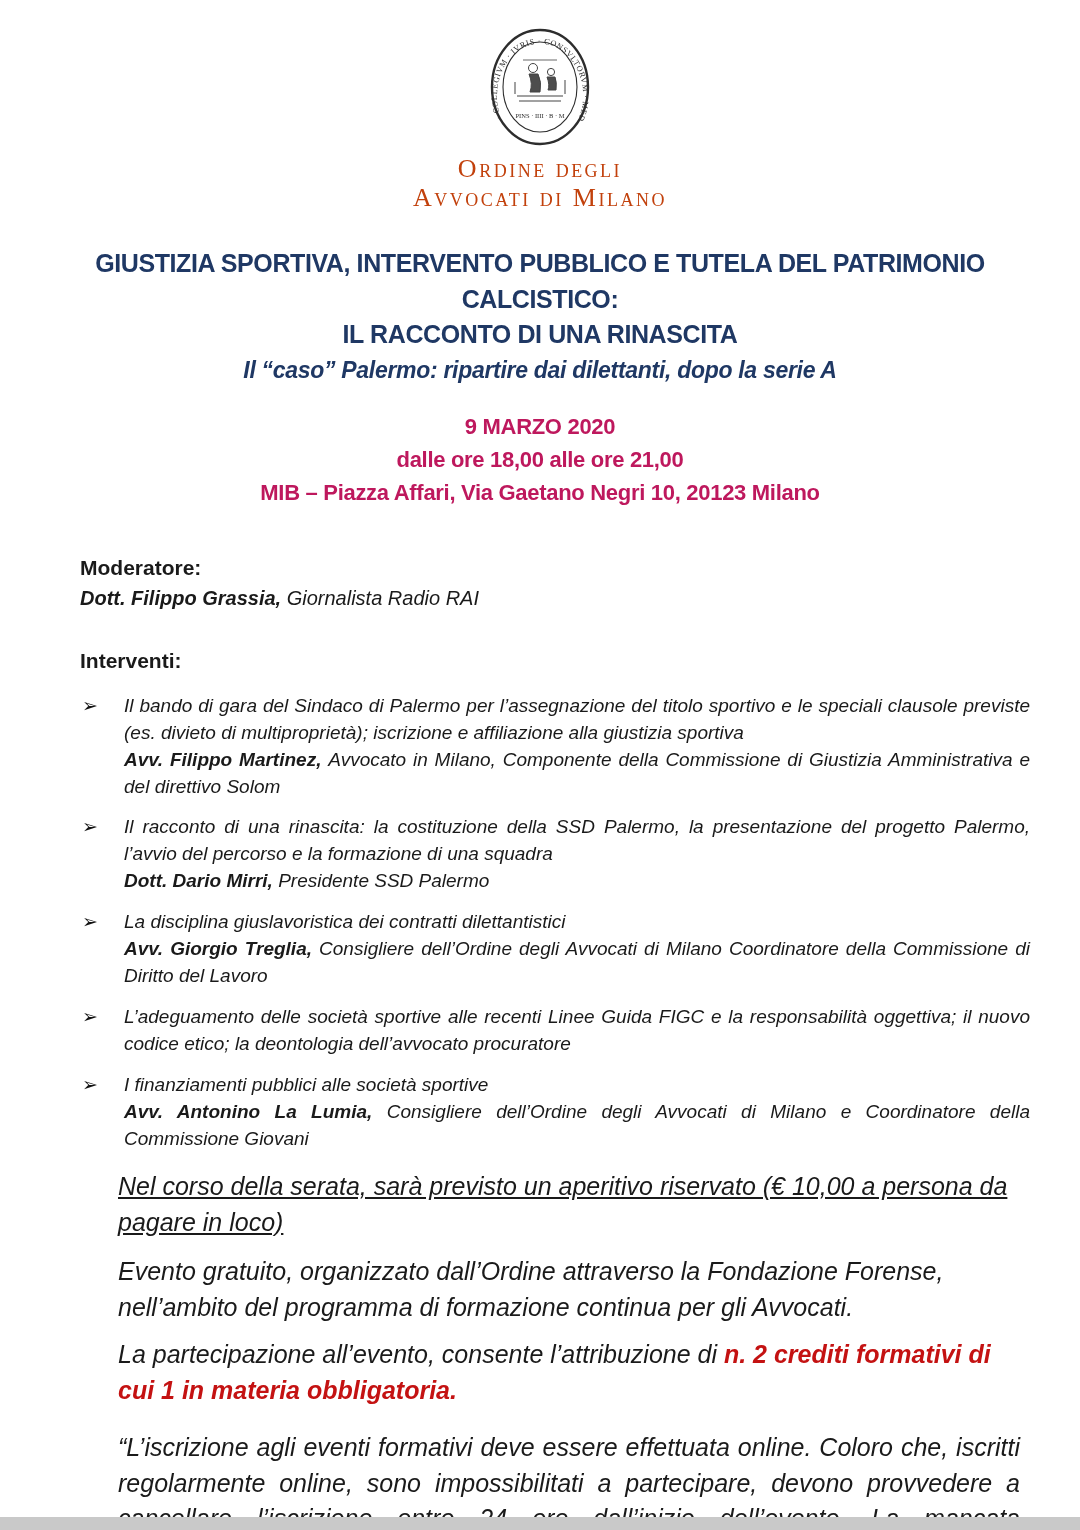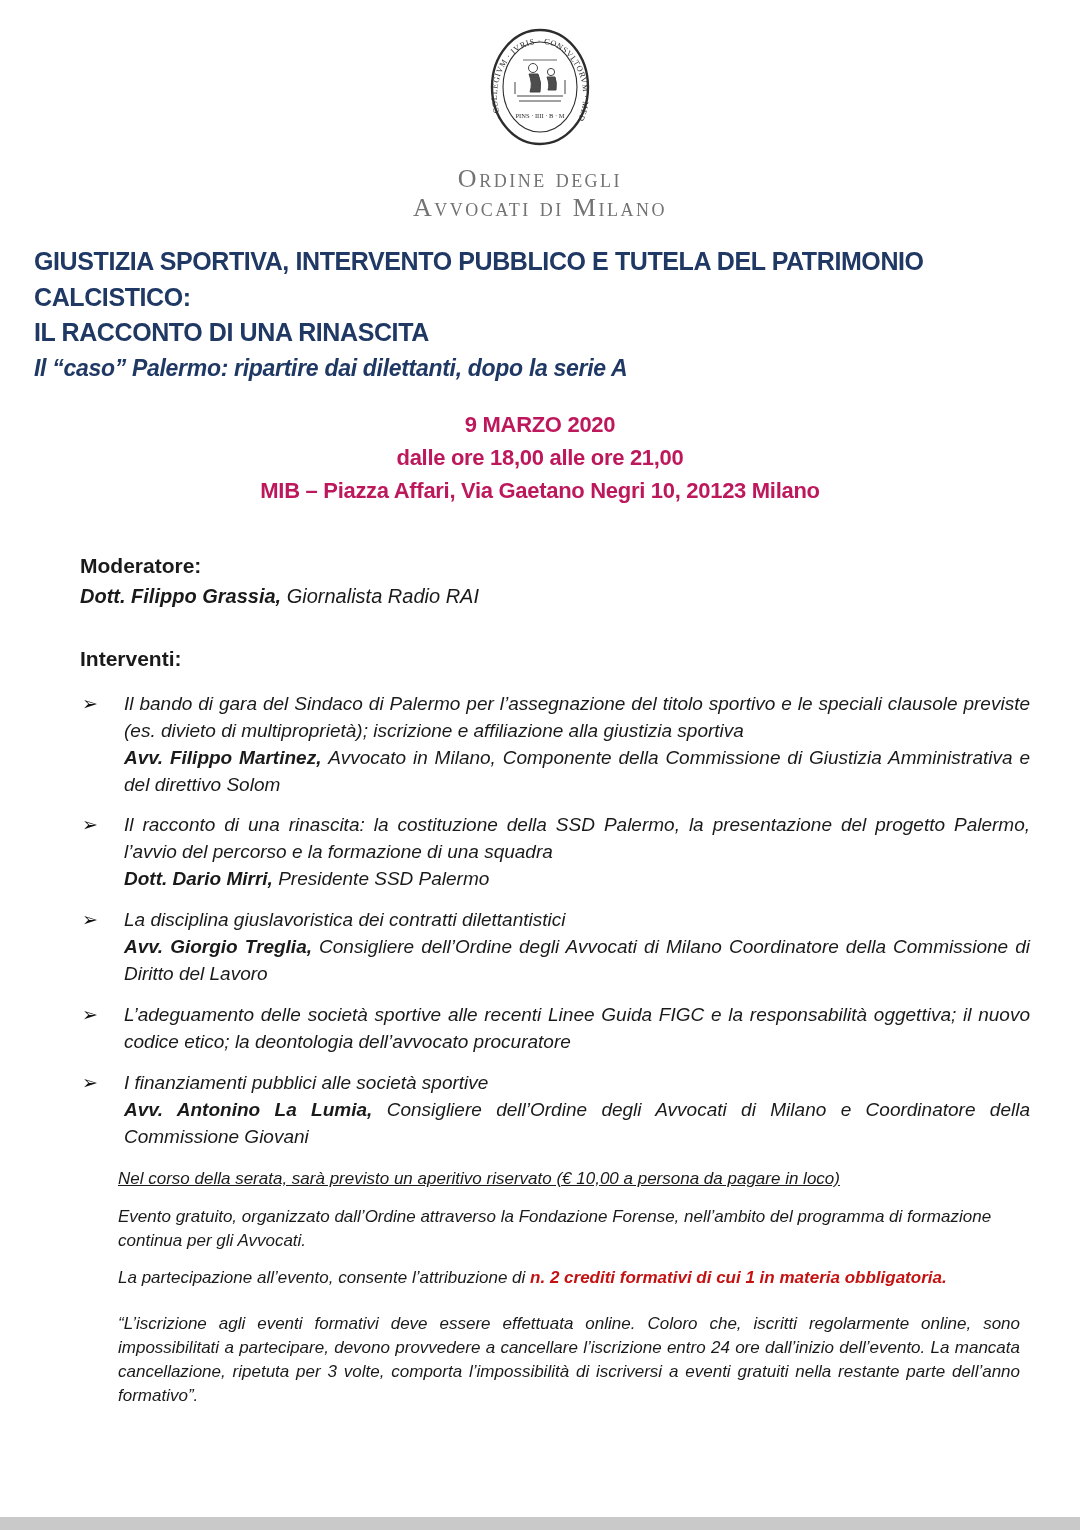--- a/index.html
+++ b/index.html
@@ -14,28 +14,28 @@
   }
   .page { width: 100%; height: 100%; position: relative; }
 
   
   .header { text-align: center; padding-top: 26px; }
   .seal svg { width: 126px; height: 122px; display: inline-block; }
   .org-name {
     font-family: "Liberation Serif", serif;
     font-variant: small-caps;
     letter-spacing: 2.5px;
-    color: #737373;
+    color: #c2410c;
     font-size: 26px;
     line-height: 1.12;
-    margin-top: 12px;
-  }
-
-  
-  .title-block { text-align: left; margin-top: 22px; padding: 0 34px; color: #1F3864; }
+    margin-top: 2px;
+  }
+
+  
+  .title-block { text-align: center; margin-top: 34px; padding: 0 34px; color: #1F3864; }
   .title-line {
     font-size: 25px; font-weight: bold; letter-spacing: -0.4px;
     line-height: 1.42;
   }
   .subtitle {
     font-size: 23px; font-weight: bold; font-style: italic;
     margin-top: 4px; letter-spacing: -0.3px;
   }
 
   
@@ -60,21 +60,21 @@
     font-style: normal;
   }
   .bullet-content { flex: 1; }
   .topic {
     font-style: italic; font-size: 19px; line-height: 1.42;
     text-align: justify;
   }
   .speaker-line { font-size: 19px; line-height: 1.42; text-align: justify; }
 
   
-  .note { font-style: italic; font-size: 17px; line-height: 1.42; margin-left: 38px; }
+  .note { font-style: italic; font-size: 25px; line-height: 1.42; margin-left: 38px; }
   .aperitivo { margin-top: 16px; text-decoration: underline; }
   .free-event { margin-top: 14px; }
   .credits { margin-top: 12px; }
   .credits-highlight { color: #C41212; font-weight: bold; }
   .registration { margin-top: 8px; }
   .registration .bold-part { font-weight: bold; }
   .website-link { color: #1414DD; text-decoration: underline; font-style: italic; }
   .disclaimer { margin-top: 22px; text-align: justify; padding-right: 10px; }
 
   

